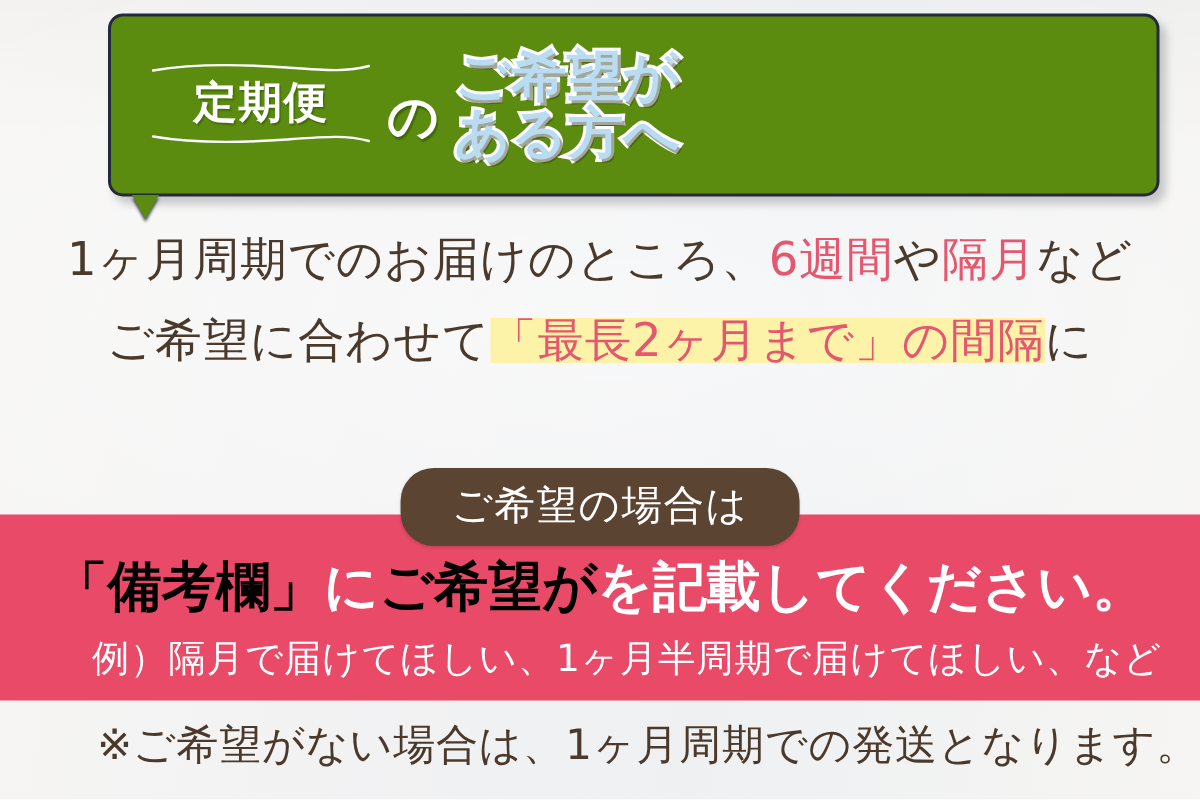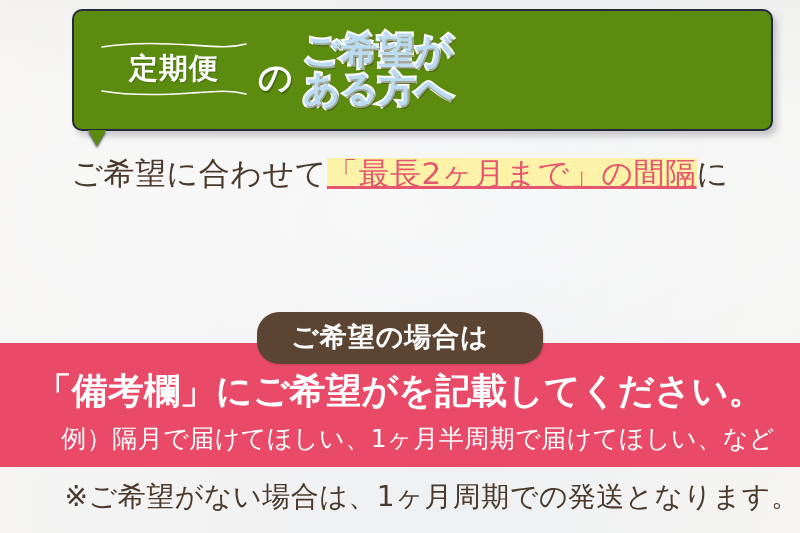--- a/index.html
+++ b/index.html
@@ -157,35 +157,34 @@
     font-size: 31px;
     line-height: 54px;
     color: #4b3a2b;
     font-weight: 500;
     letter-spacing: 0.5px;
   }
   .body-copy .ln { display: block; white-space: nowrap; }
   .pink { color: #e4576f; }
   .hl-yellow {
     background: linear-gradient(transparent 8%, #fdf3a8 8%, #fdf3a8 92%, transparent 92%);
-    text-decoration: underline;
   }
 
   
   .pill {
     position: absolute;
     left: 50%;
     top: 312px;
     transform: translateX(-50%);
     background: #5c4433;
     color: #ffffff;
     font-size: 27px;
-    font-weight: 700;
+    font-weight: 400;
     letter-spacing: 1px;
-    padding: 7px 54px 9px 34px;
+    padding: 7px 34px 9px 34px;
     border-radius: 22px;
     white-space: nowrap;
     z-index: 3;
     box-shadow: 0 1px 2px rgba(0,0,0,0.12);
   }
 
   
   .pink-band {
     position: absolute;
     left: 0;
@@ -199,21 +198,21 @@
     left: 0;
     top: 24px;
     width: 800px;
     text-align: center;
     font-size: 36px;
     font-weight: 700;
     color: #ffffff;
     letter-spacing: 0px;
     white-space: nowrap;
   }
-  .band-main .y { color: #ffffff; }
+  .band-main .y { color: #000000; }
   .band-sub {
     position: absolute;
     left: 0;
     top: 79px;
     width: 800px;
     text-align: center;
     font-size: 25px;
     font-weight: 500;
     color: #ffffff;
     letter-spacing: 0.5px;
@@ -263,20 +262,21 @@
           <div class="kibou-line">ご希望が</div>
           <div class="kibou-line">ある方へ</div>
         </div>
 
       </div>
     </div>
     <div class="header-tail"></div>
   </div>
 
   <div class="body-copy">
+    <span class="ln"><span>1ヶ月周期でのお届けのところ、</span><span class="pink">6週間</span><span>や</span><span class="pink">隔月</span><span>など</span></span>
     <span class="ln"><span>ご希望に合わせて</span><span class="pink hl-yellow">「最長2ヶ月まで」の間隔</span><span>に</span></span>
   </div>
 
   <div class="pill">ご希望の場合は</div>
 
   <div class="pink-band">
     <div class="band-main"><span class="y">「備考欄」</span><span>に</span><span class="y">ご希望が</span><span>を記載してください。</span></div>
     <div class="band-sub">例）隔月で届けてほしい、1ヶ月半周期で届けてほしい、など</div>
   </div>
 

